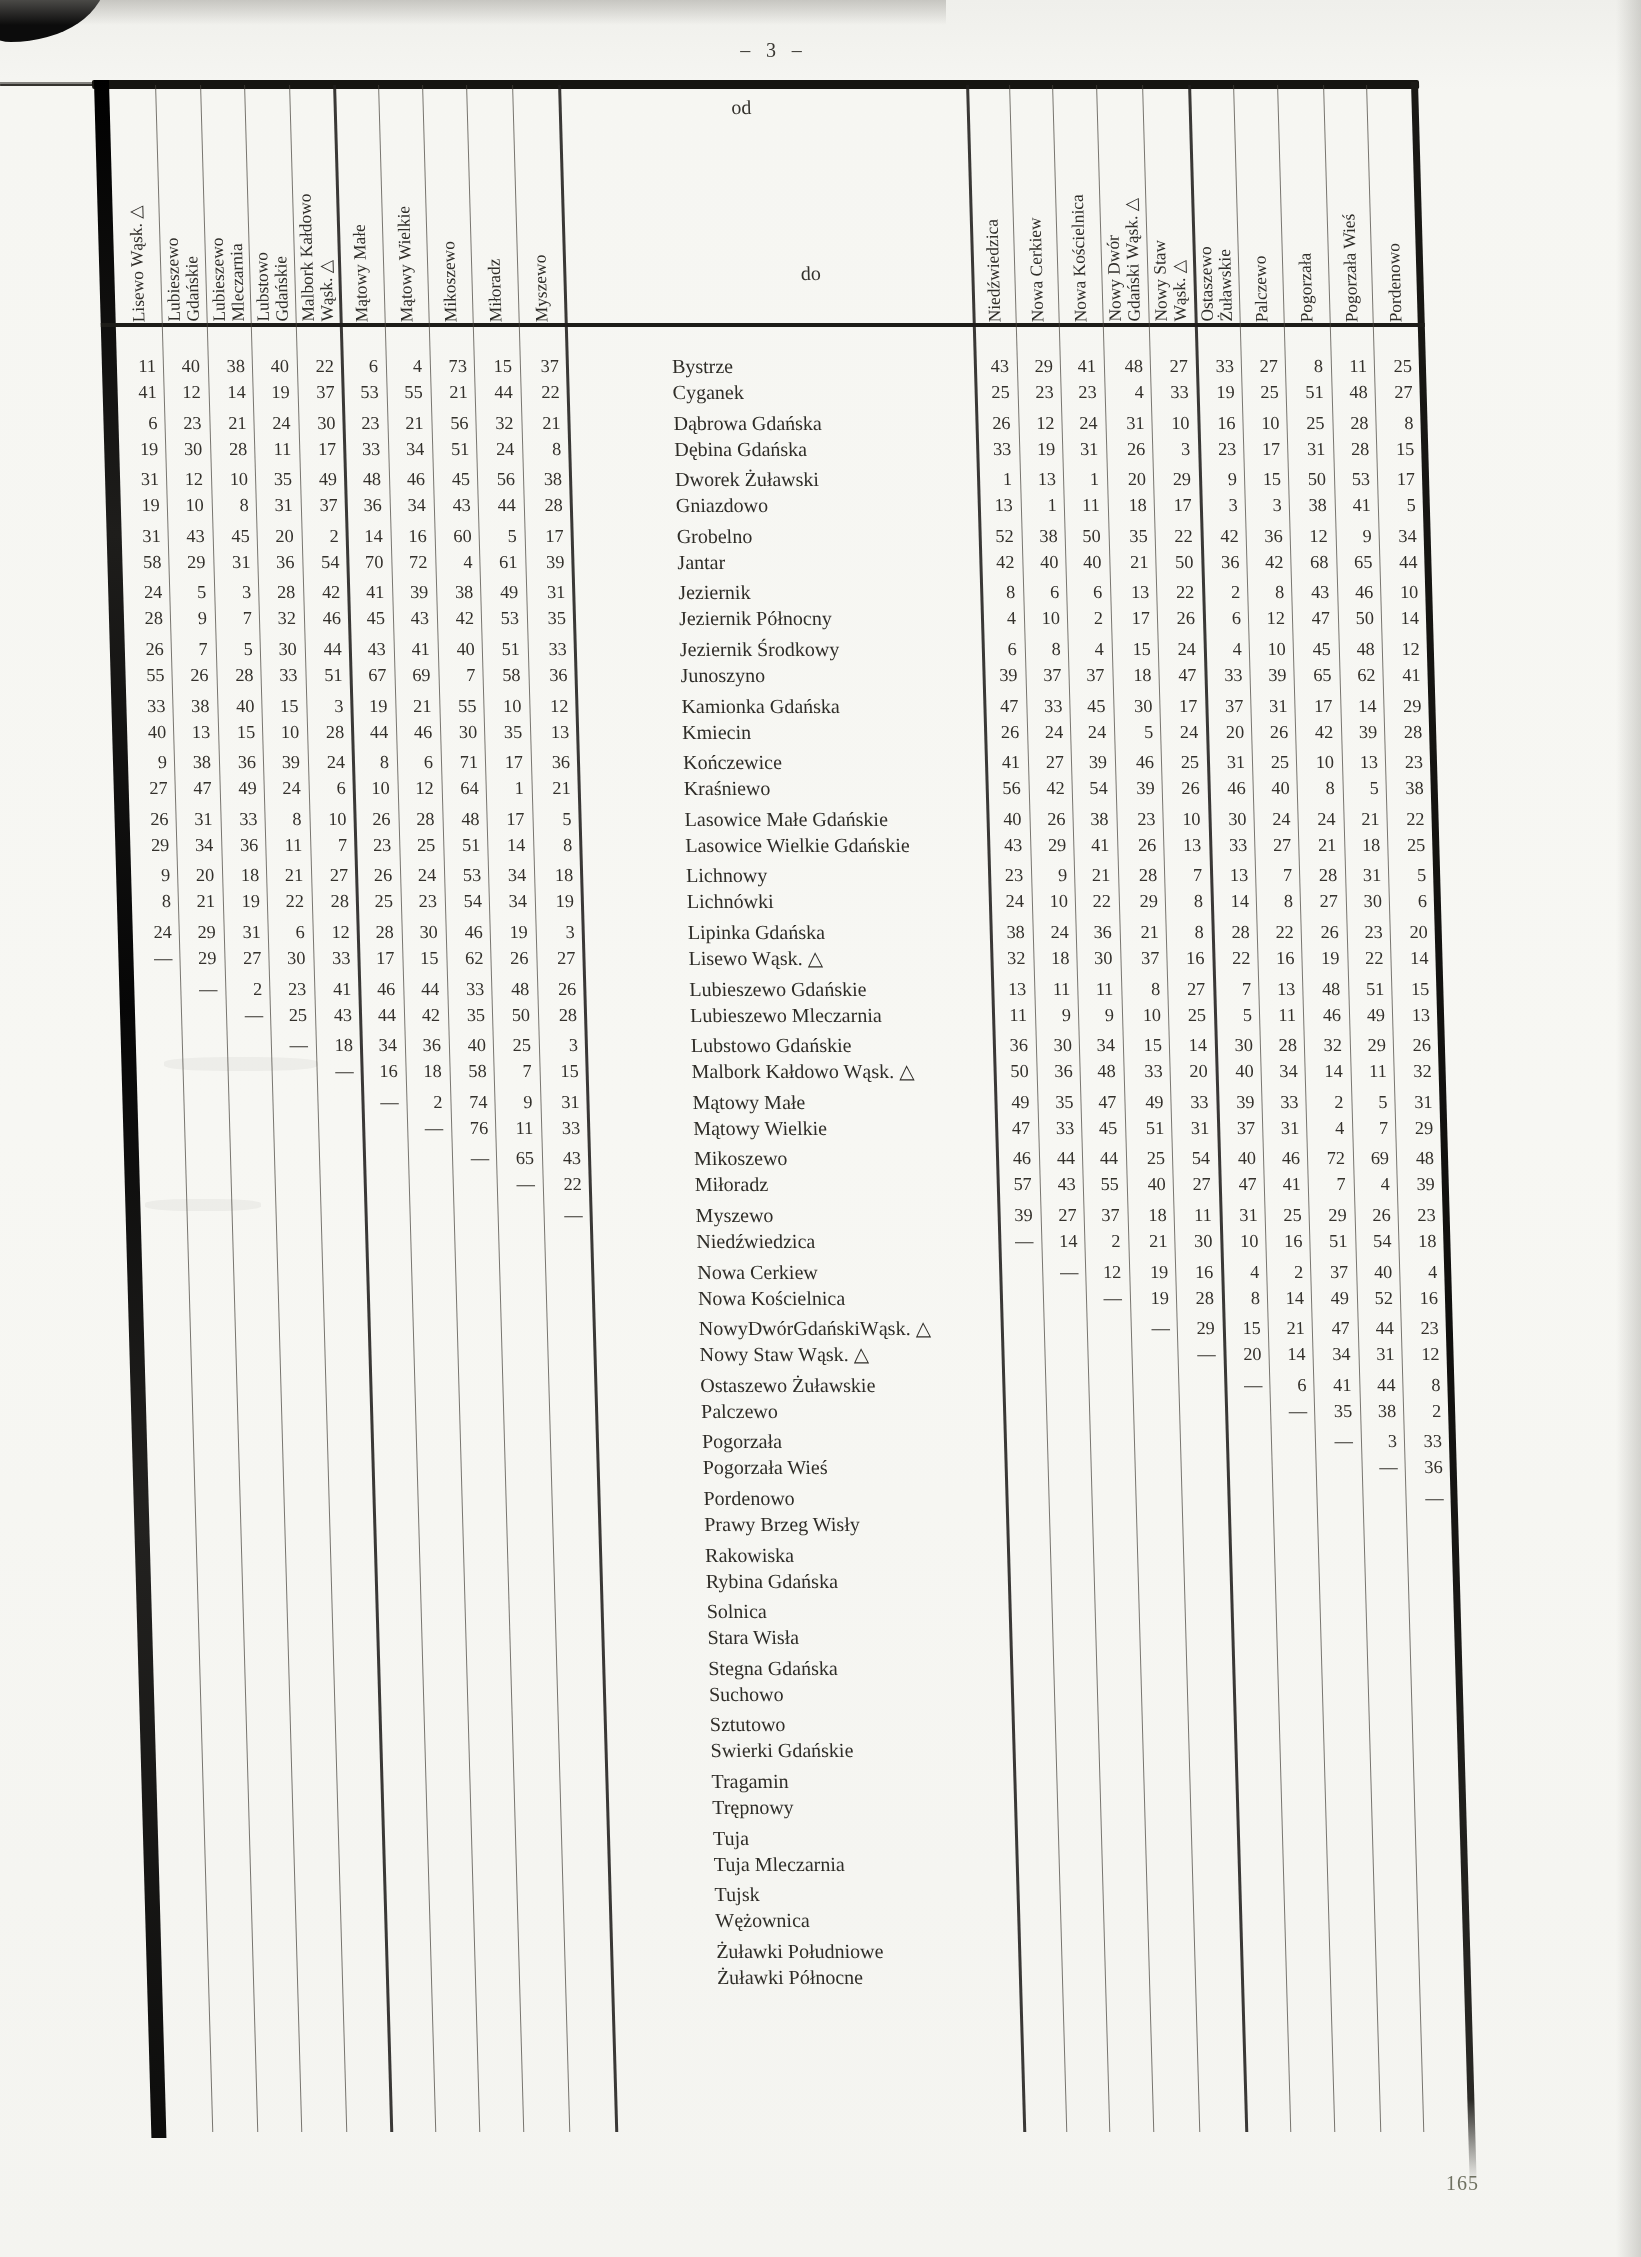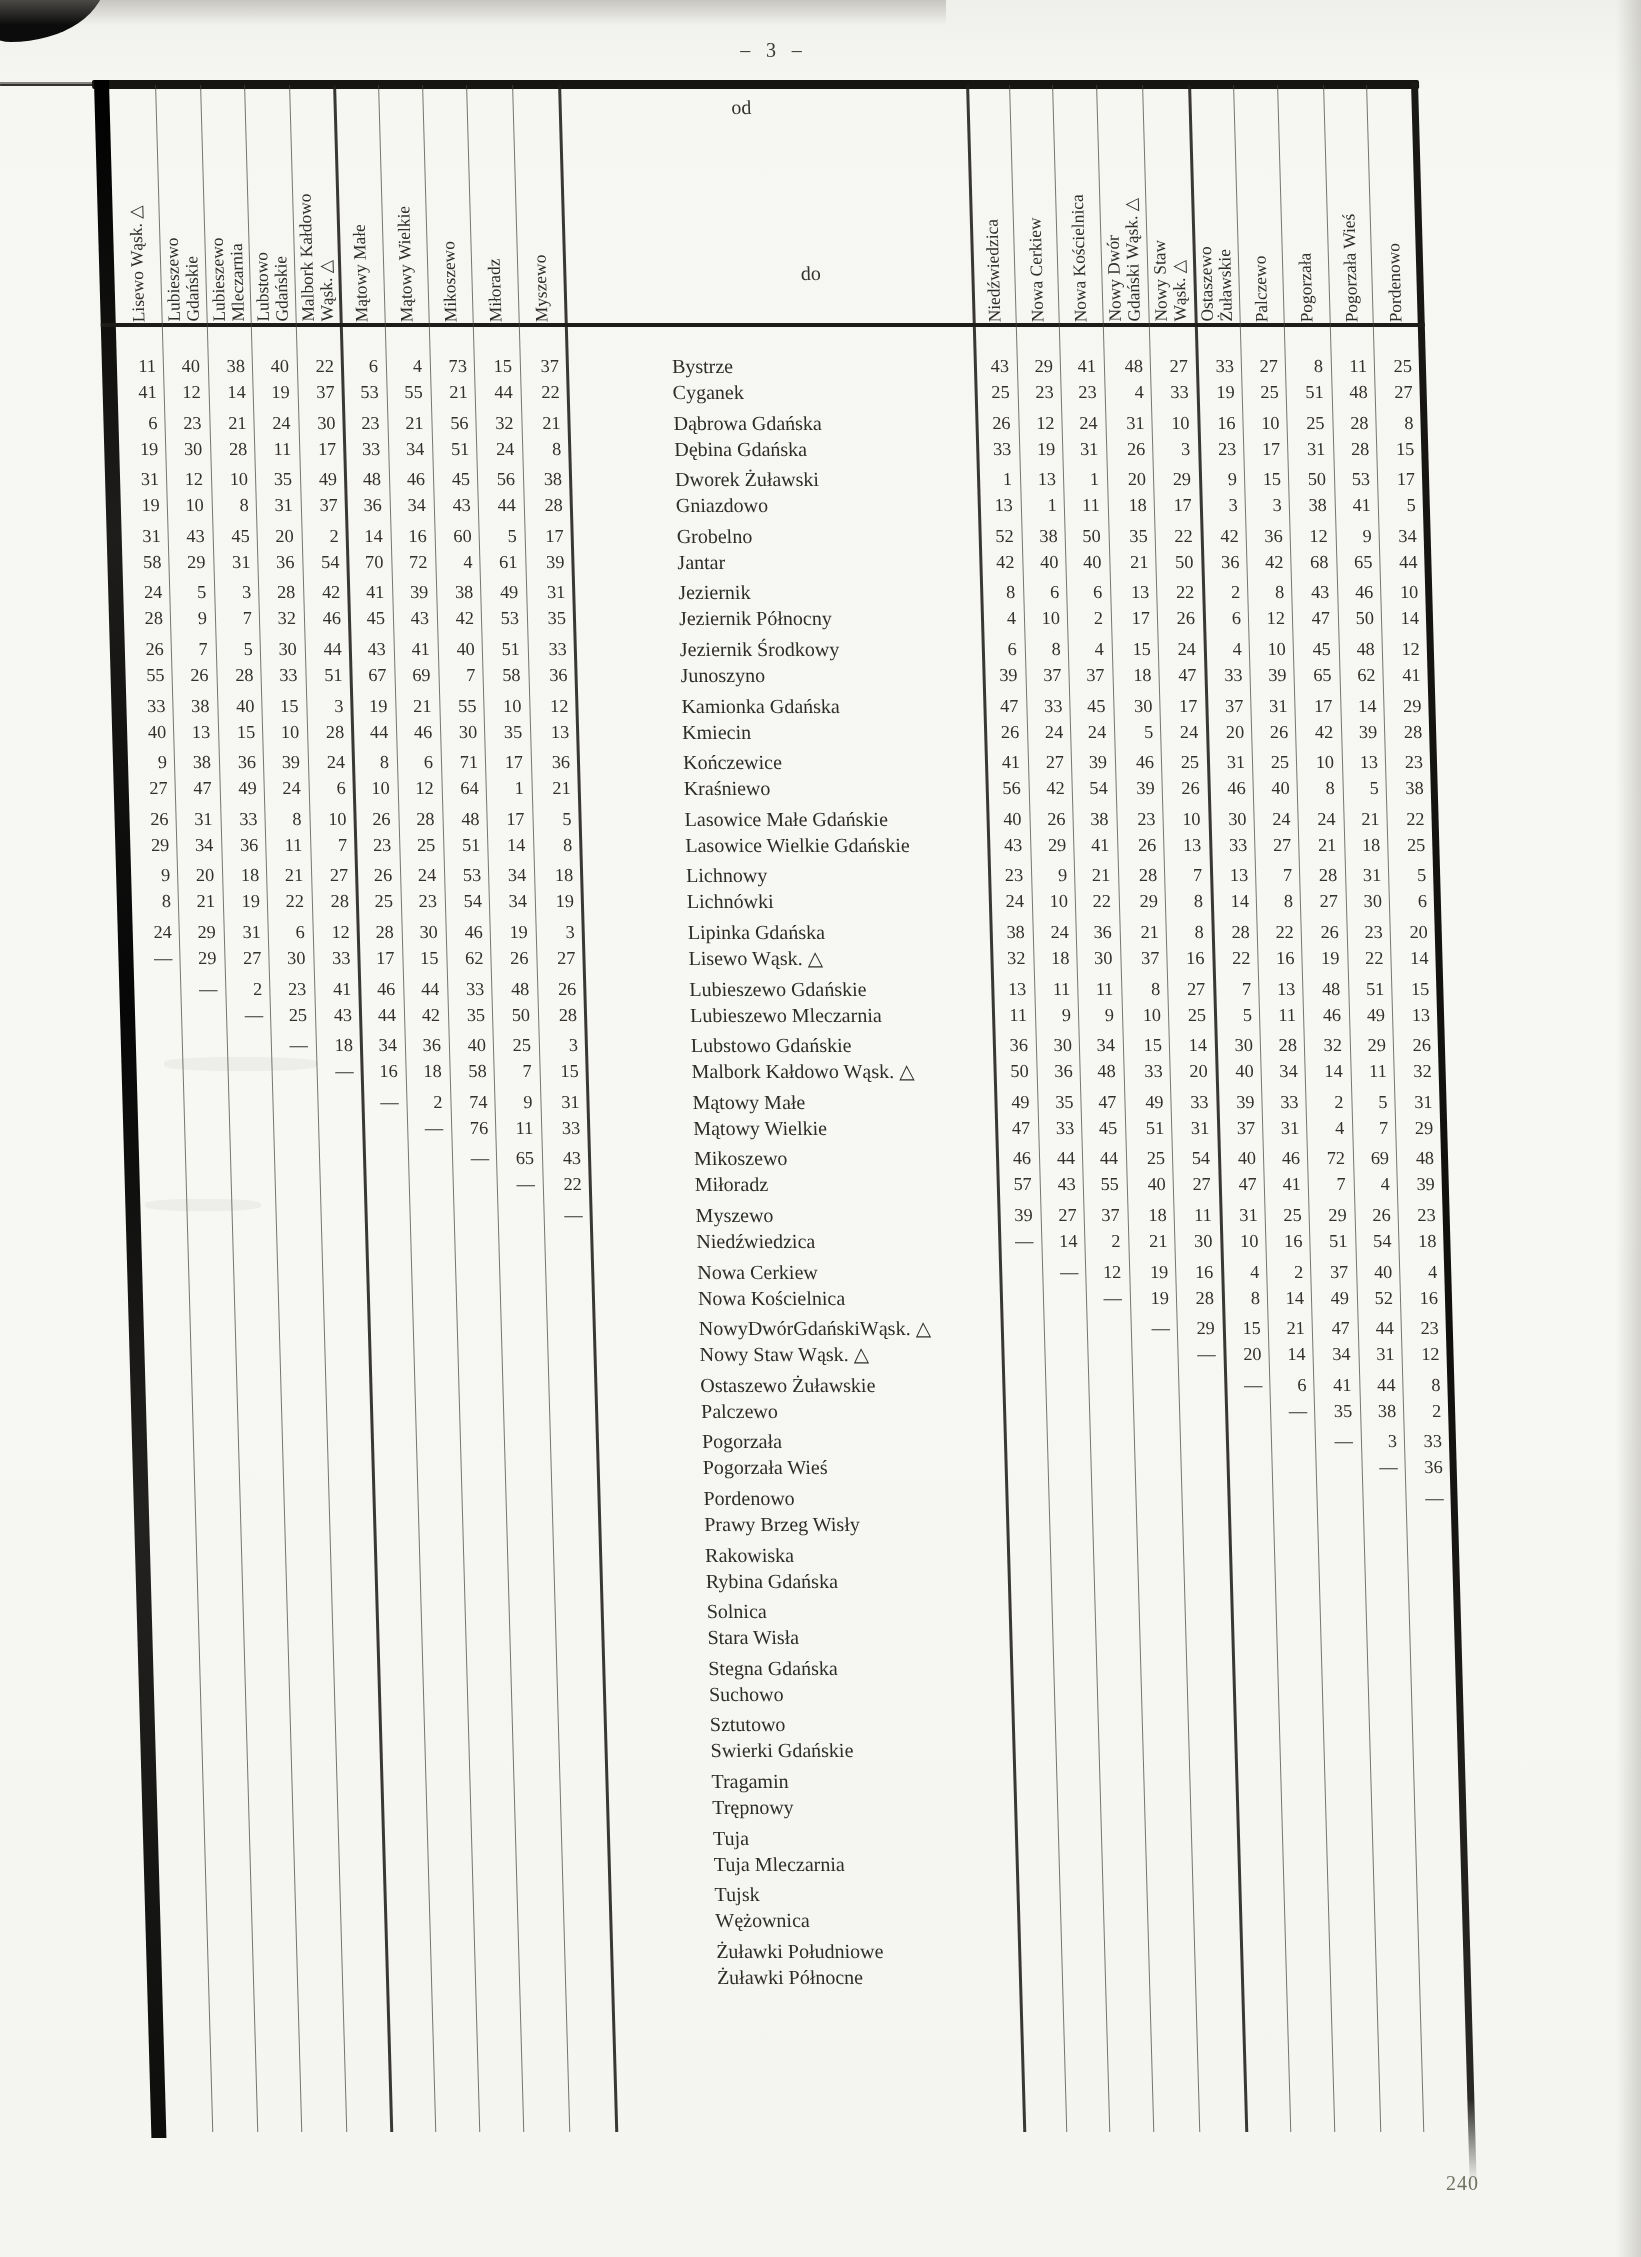--- a/index.html
+++ b/index.html
@@ -850,14 +850,14 @@
       <div class="sname" style="top: 1713px;">Trępnowy</div>
       <div class="sname" style="top: 1744px;">Tuja</div>
       <div class="sname" style="top: 1770px;">Tuja Mleczarnia</div>
       <div class="sname" style="top: 1800px;">Tujsk</div>
       <div class="sname" style="top: 1826px;">Wężownica</div>
       <div class="sname" style="top: 1857px;">Żuławki Południowe</div>
       <div class="sname" style="top: 1883px;">Żuławki Północne</div>
     </div>
 </div>
 
-<div id="page-number-bottom">240</div>
+<div id="page-number-bottom">165</div>
 
 
 </body></html>

